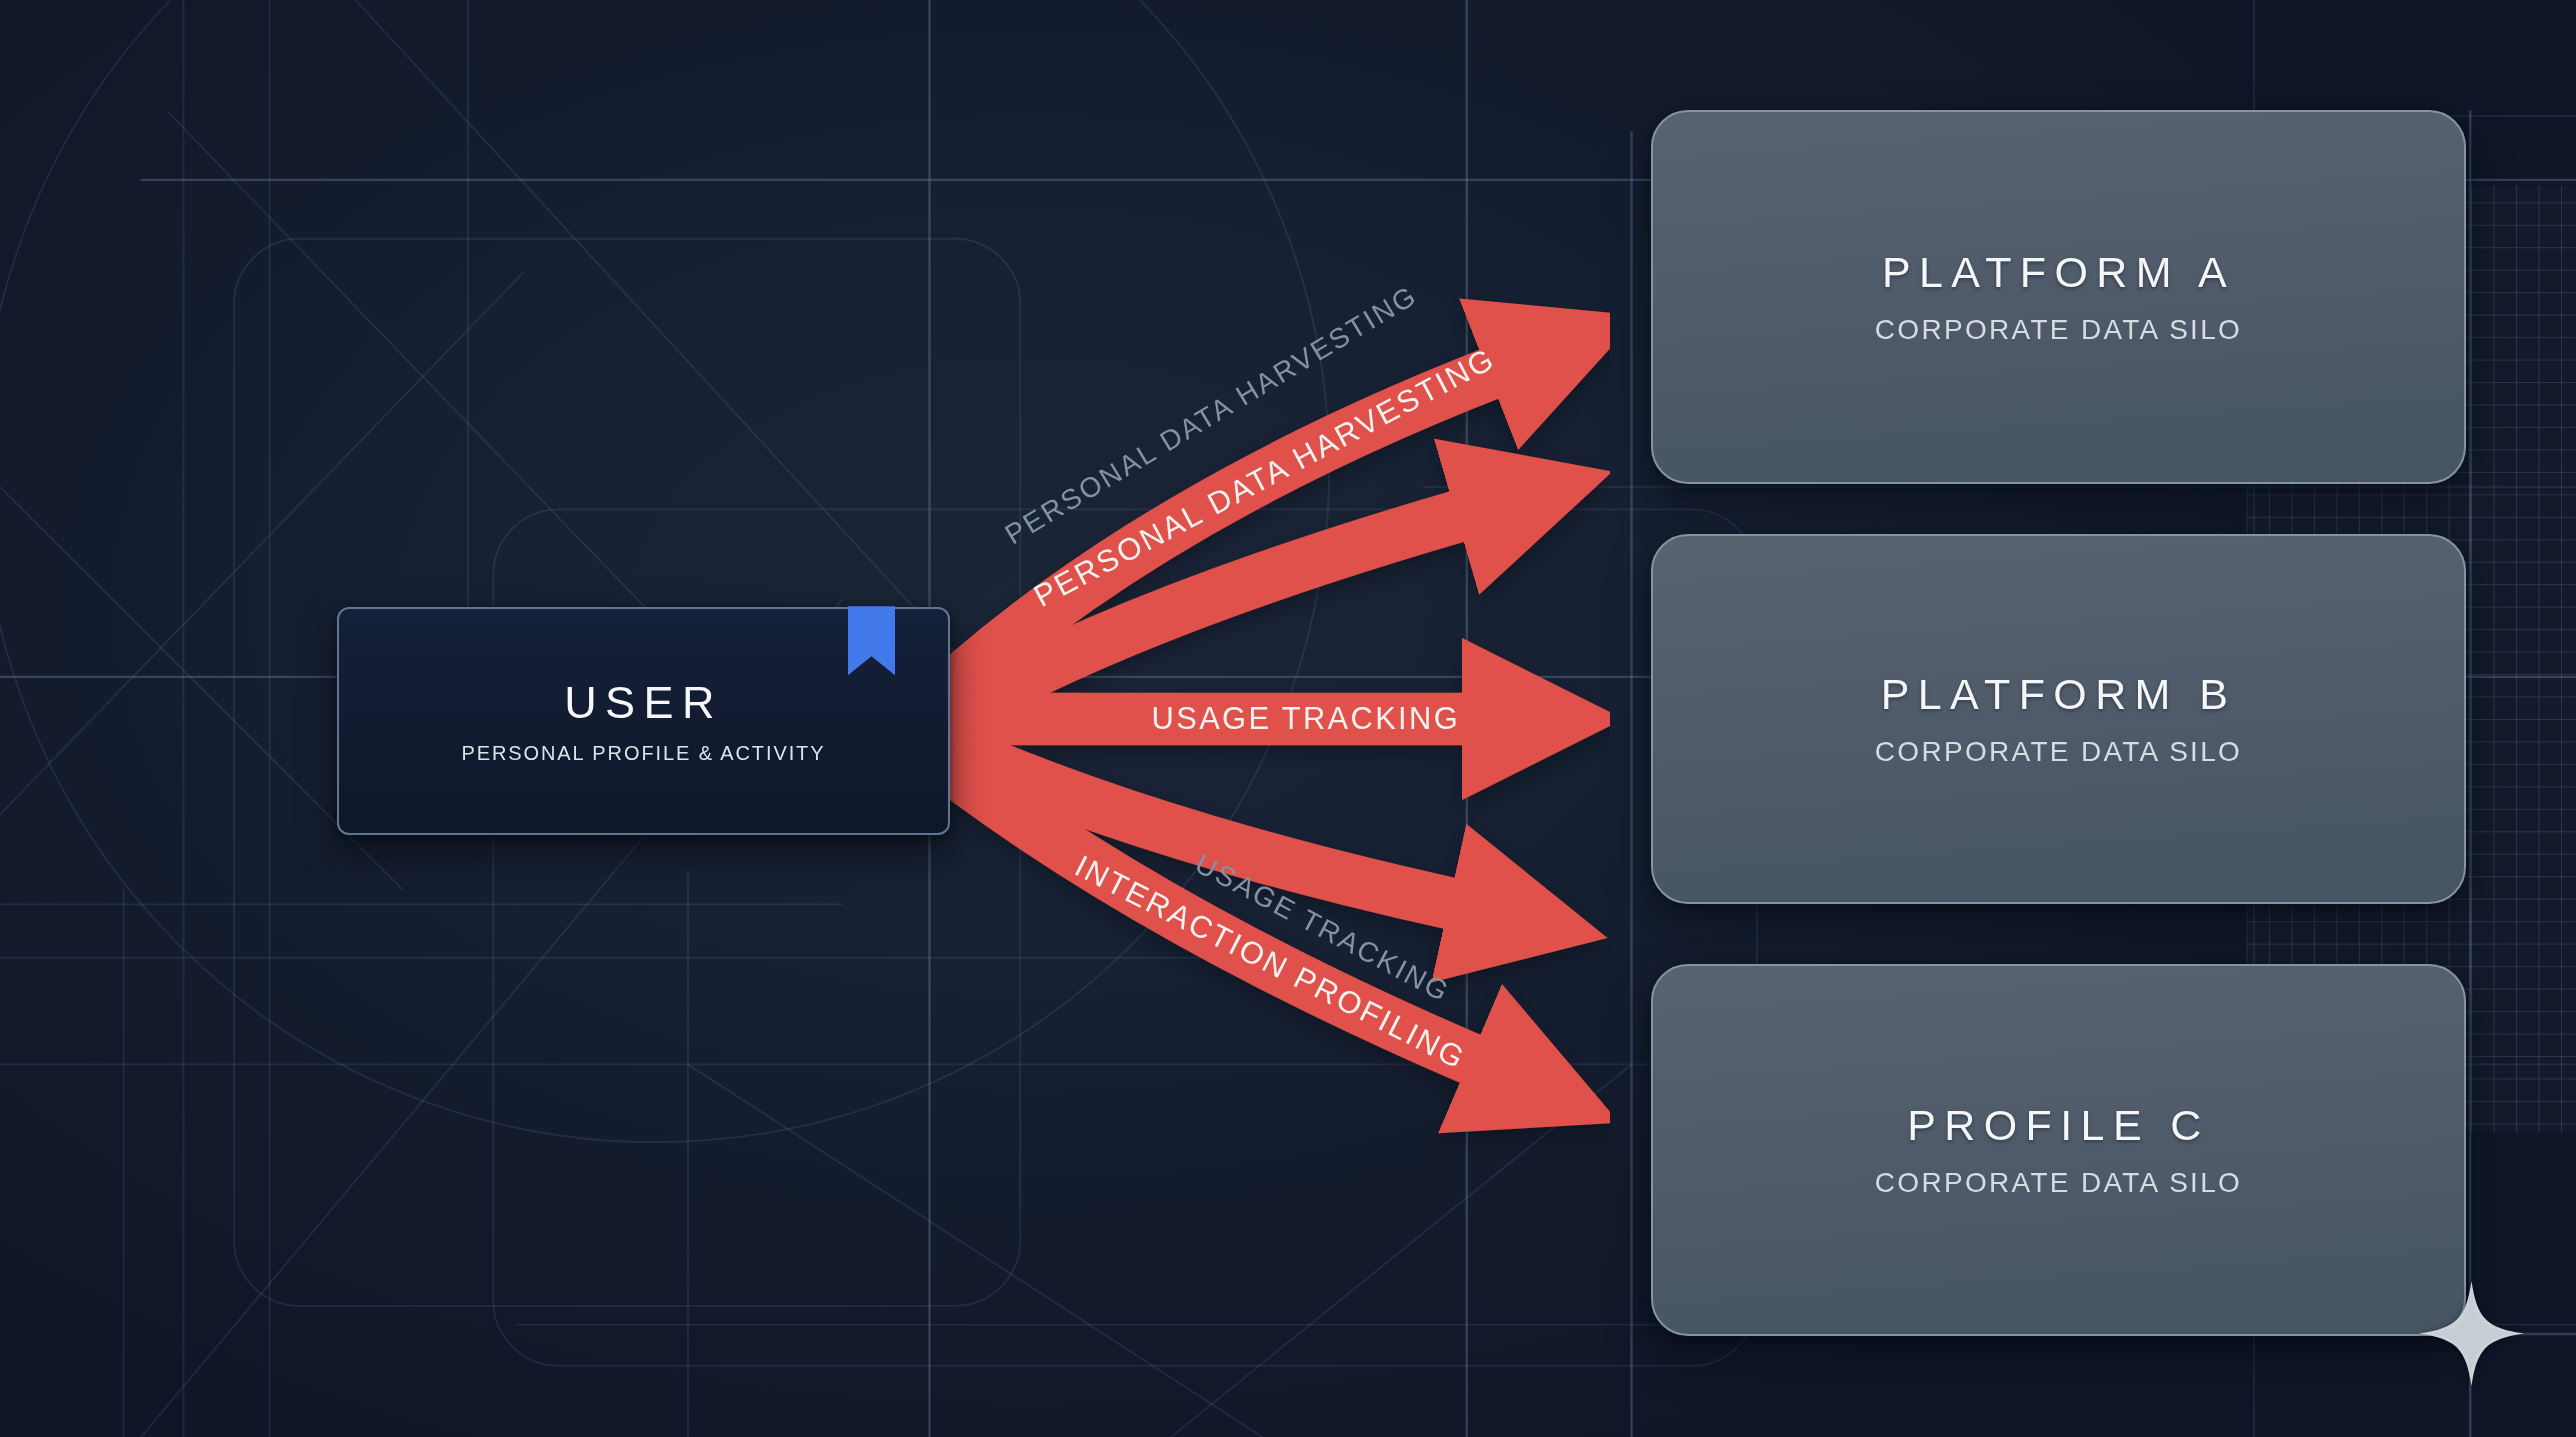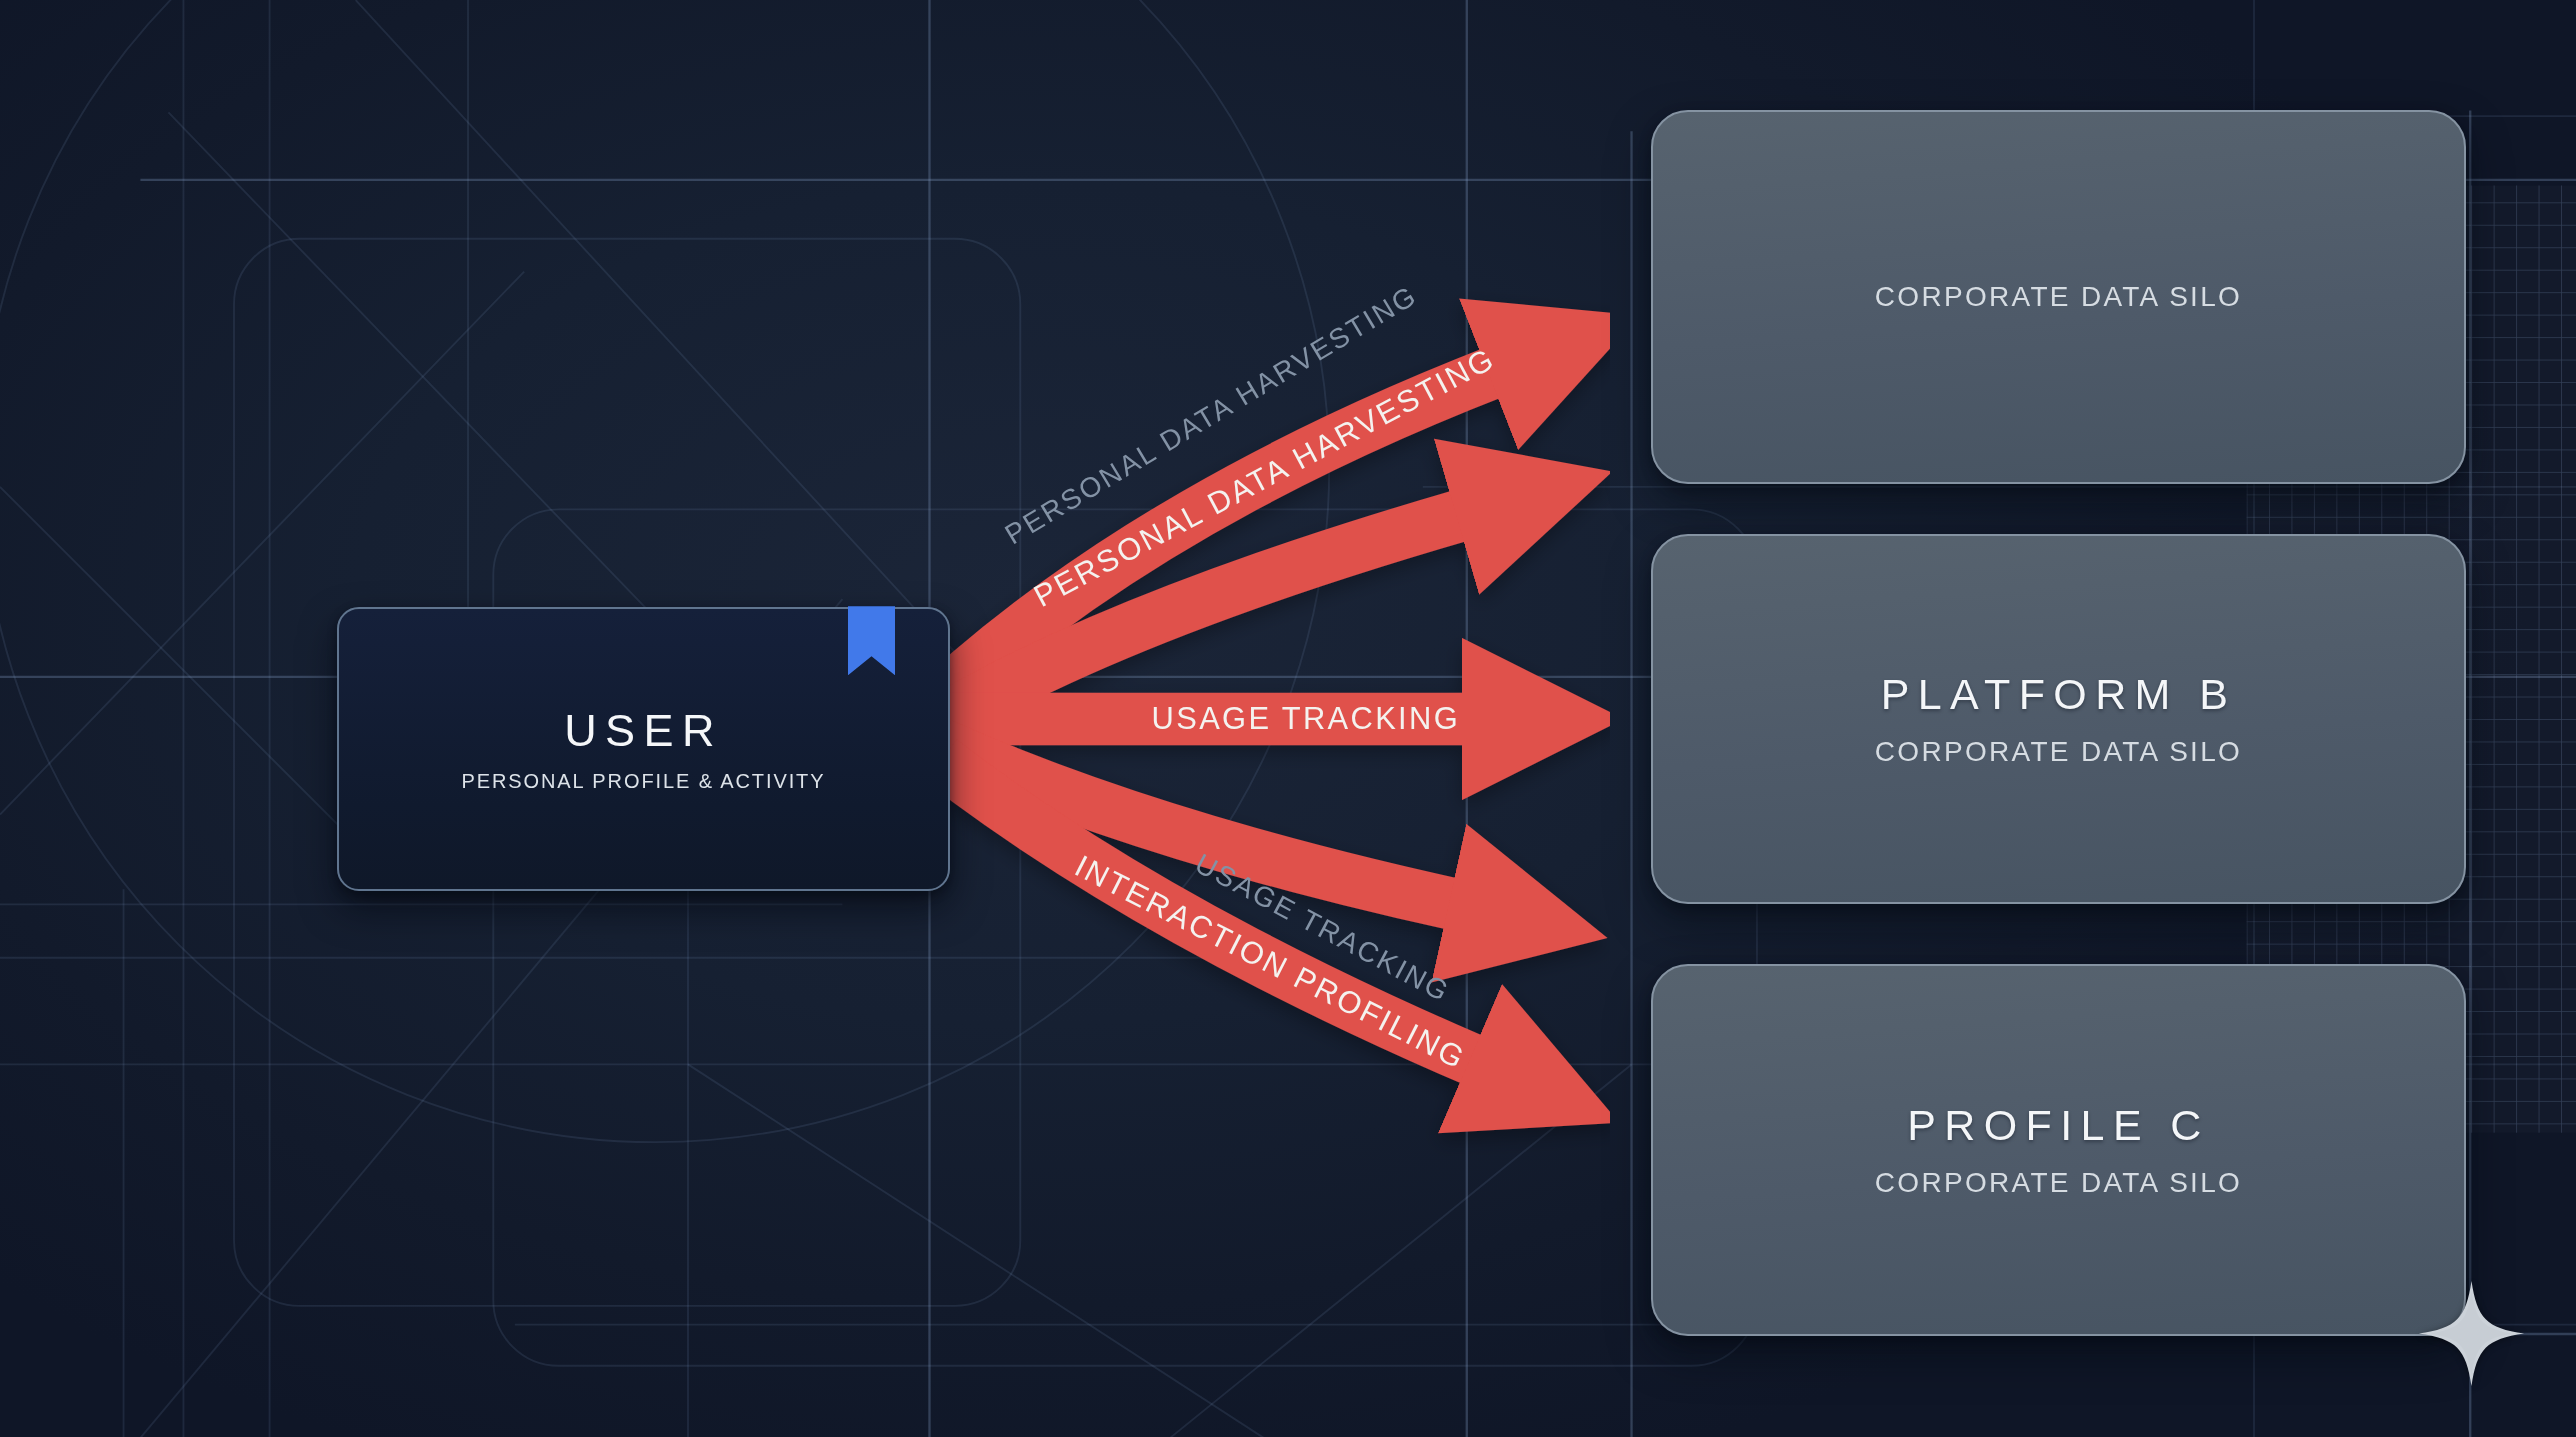--- a/index.html
+++ b/index.html
@@ -53,24 +53,24 @@
     margin: 0;
     font-size: 28px;
     letter-spacing: 2.3px;
     color: #d6dce2;
     white-space: nowrap;
   }
   .user-node {
     left: 337px;
     top: 607px;
     width: 613px;
-    height: 284px;
+    height: 228px;
     background: linear-gradient(180deg, #15203a 0%, #101a2e 70%, #0f1829 100%);
     border: 2.8px solid #60758f;
-    border-radius: 22px;
+    border-radius: 12px;
     box-shadow: 0 17px 36px rgba(3, 7, 15, .6), 0 3.7px 9.4px rgba(3, 7, 15, .4);
   }
   .user-title {
     margin: 0 0 13px 0;
     font-size: 45px;
     font-weight: normal;
     letter-spacing: 8.4px;
     color: #f5f7f9;
     white-space: nowrap;
   }
@@ -193,20 +193,21 @@
     </g>
   </svg>
 
   <div class="node user-node">
     <span class="bookmark" style="background:#4179ea"></span>
     <h1 class="user-title">USER</h1>
     <p class="user-sub">PERSONAL PROFILE &amp; ACTIVITY</p>
   </div>
 
   <div class="node platform" style="top:110px;height:374px">
+    <h2 class="platform-title">PLATFORM A</h2>
     <p class="platform-sub">CORPORATE DATA SILO</p>
   </div>
   <div class="node platform" style="top:534px;height:370px">
     <h2 class="platform-title">PLATFORM B</h2>
     <p class="platform-sub">CORPORATE DATA SILO</p>
   </div>
   <div class="node platform" style="top:964px;height:372px">
     <h2 class="platform-title">PROFILE C</h2>
     <p class="platform-sub">CORPORATE DATA SILO</p>
   </div>

